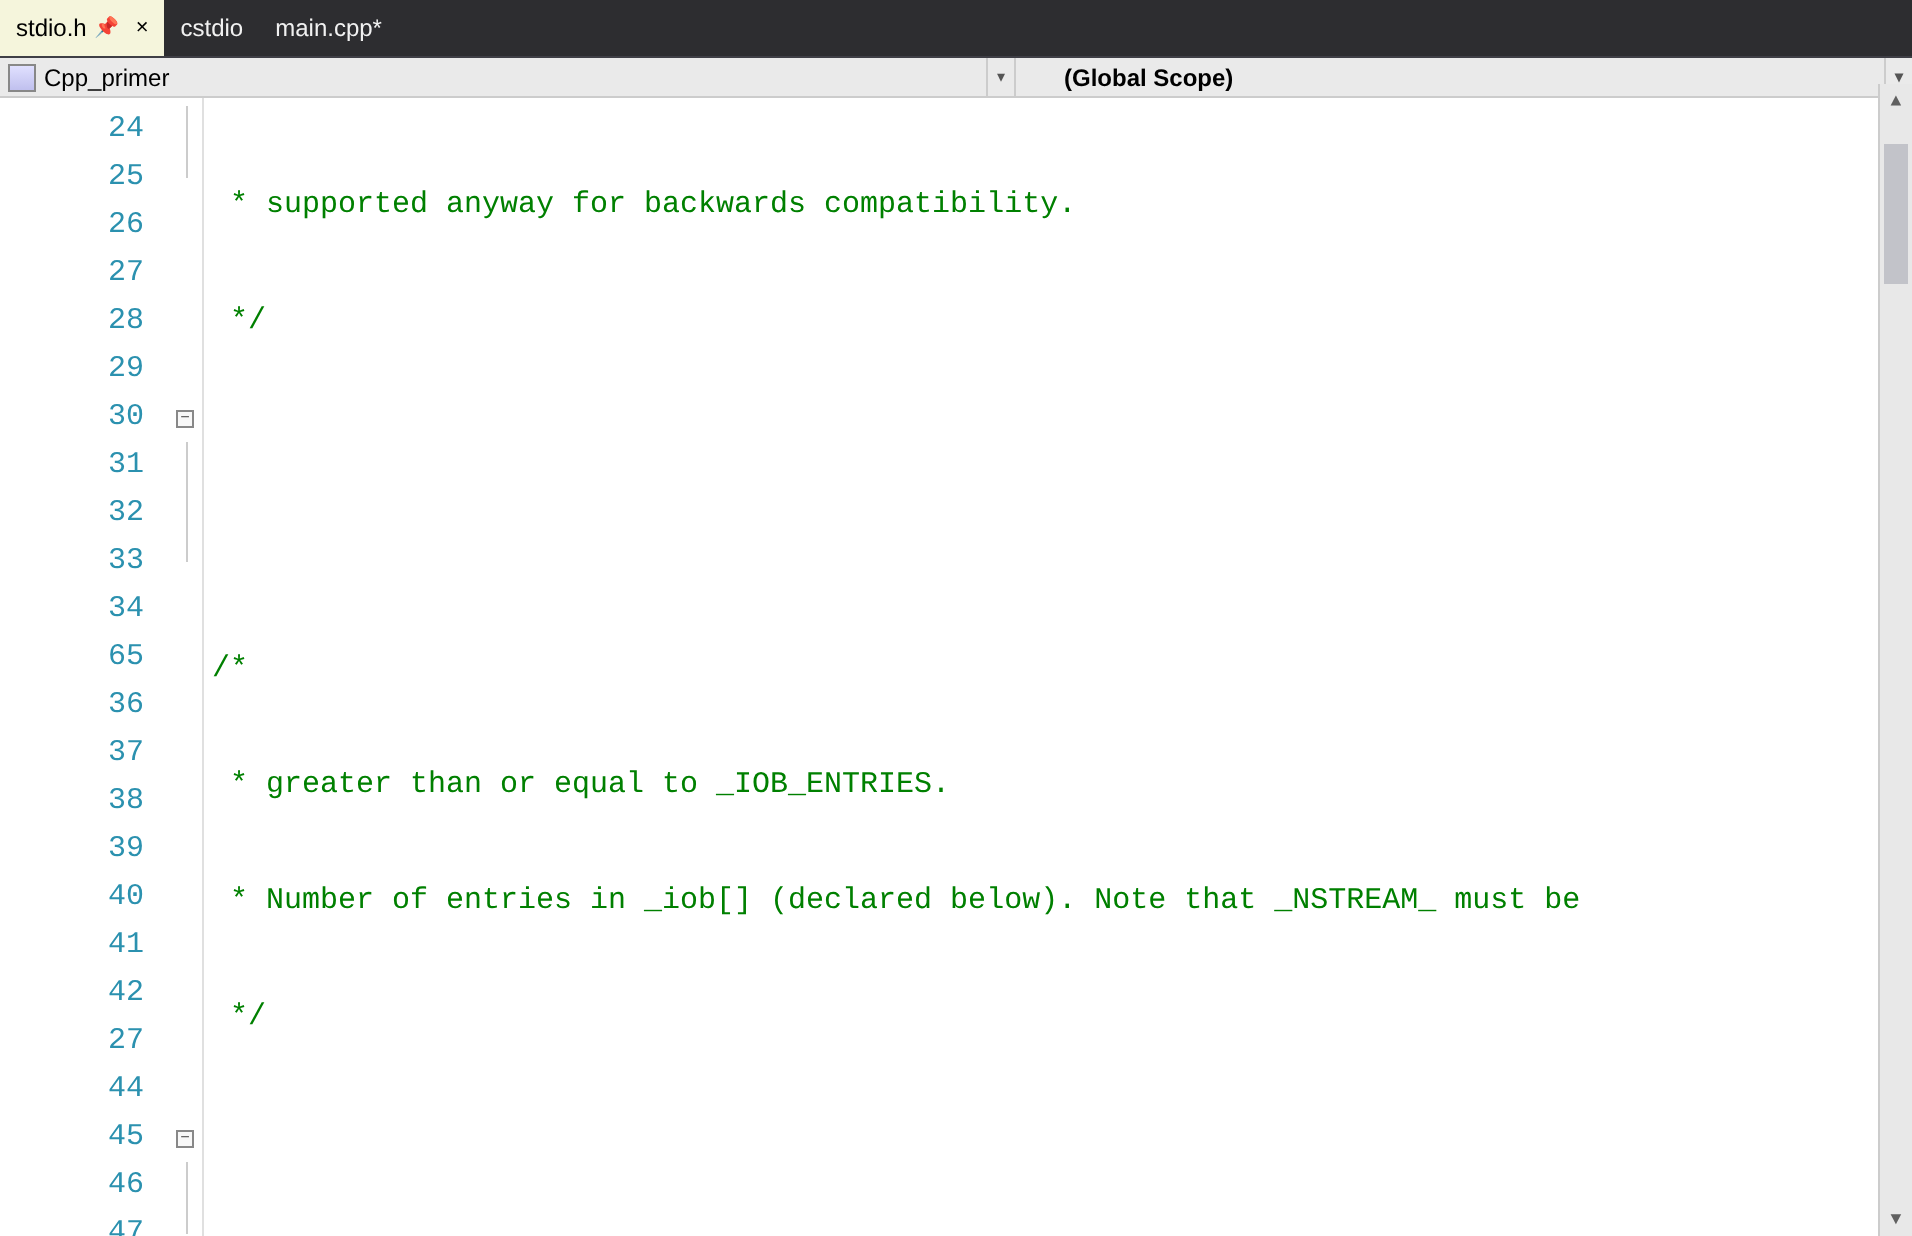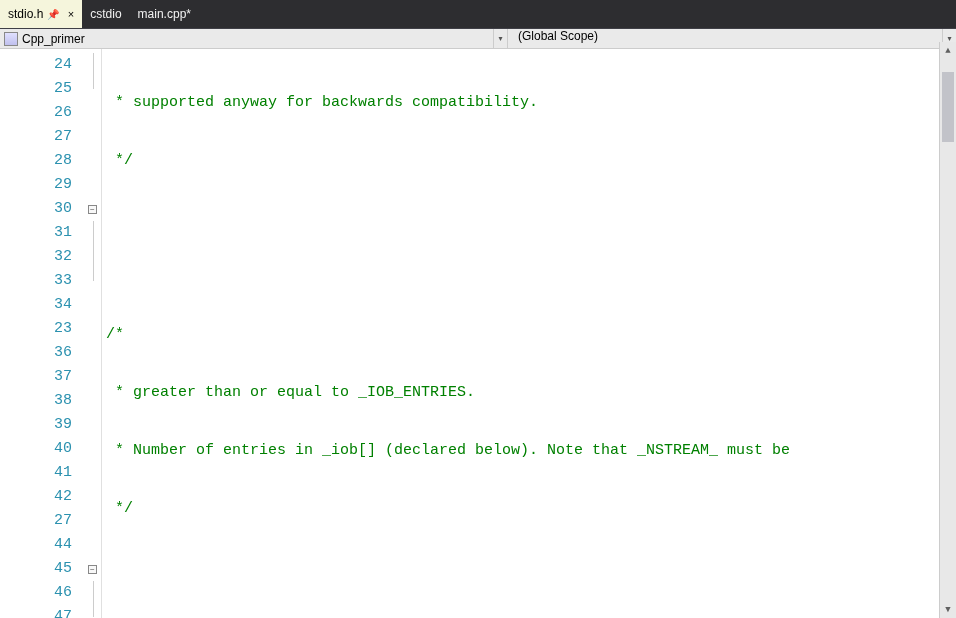--- a/index.html
+++ b/index.html
@@ -38,41 +38,43 @@
     font-size: 11px;
     margin-left: 4px;
   }
   .scope-bar {
     display: flex;
     height: 20px;
     background: #eaeaea;
     border-bottom: 1px solid #cccccc;
     font-family: "Segoe UI", Tahoma, sans-serif;
     font-size: 12px;
+    gap: 14px;
   }
   .scope-left {
     display: flex;
     align-items: center;
     width: 508px;
     border-right: 1px solid #cccccc;
     padding-left: 4px;
     gap: 4px;
   }
   .scope-left .proj-icon {
     width: 14px;
     height: 14px;
     display: inline-block;
     background: linear-gradient(#e0e0ff,#c0c0ee);
     border: 1px solid #888;
   }
   .scope-right {
     display: flex;
-    align-items: flex-start;
+    align-items: center;
     padding-left: 10px;
     flex: 1;
+    font-weight: bold;
   }
   .scope-dropdown {
     margin-left: auto;
     width: 14px;
     text-align: center;
     color: #555;
     border-left: 1px solid #cccccc;
     height: 100%;
     display: flex;
     align-items: center;
@@ -206,21 +208,21 @@
     <div class="ln">25</div>
     <div class="ln">26</div>
     <div class="ln">27</div>
     <div class="ln">28</div>
     <div class="ln">29</div>
     <div class="ln">30</div>
     <div class="ln">31</div>
     <div class="ln">32</div>
     <div class="ln">33</div>
     <div class="ln">34</div>
-    <div class="ln">23</div>
+    <div class="ln">65</div>
     <div class="ln">36</div>
     <div class="ln">37</div>
     <div class="ln">38</div>
     <div class="ln">39</div>
     <div class="ln">40</div>
     <div class="ln">41</div>
     <div class="ln">42</div>
     <div class="ln">27</div>
     <div class="ln">44</div>
     <div class="ln">45</div>

